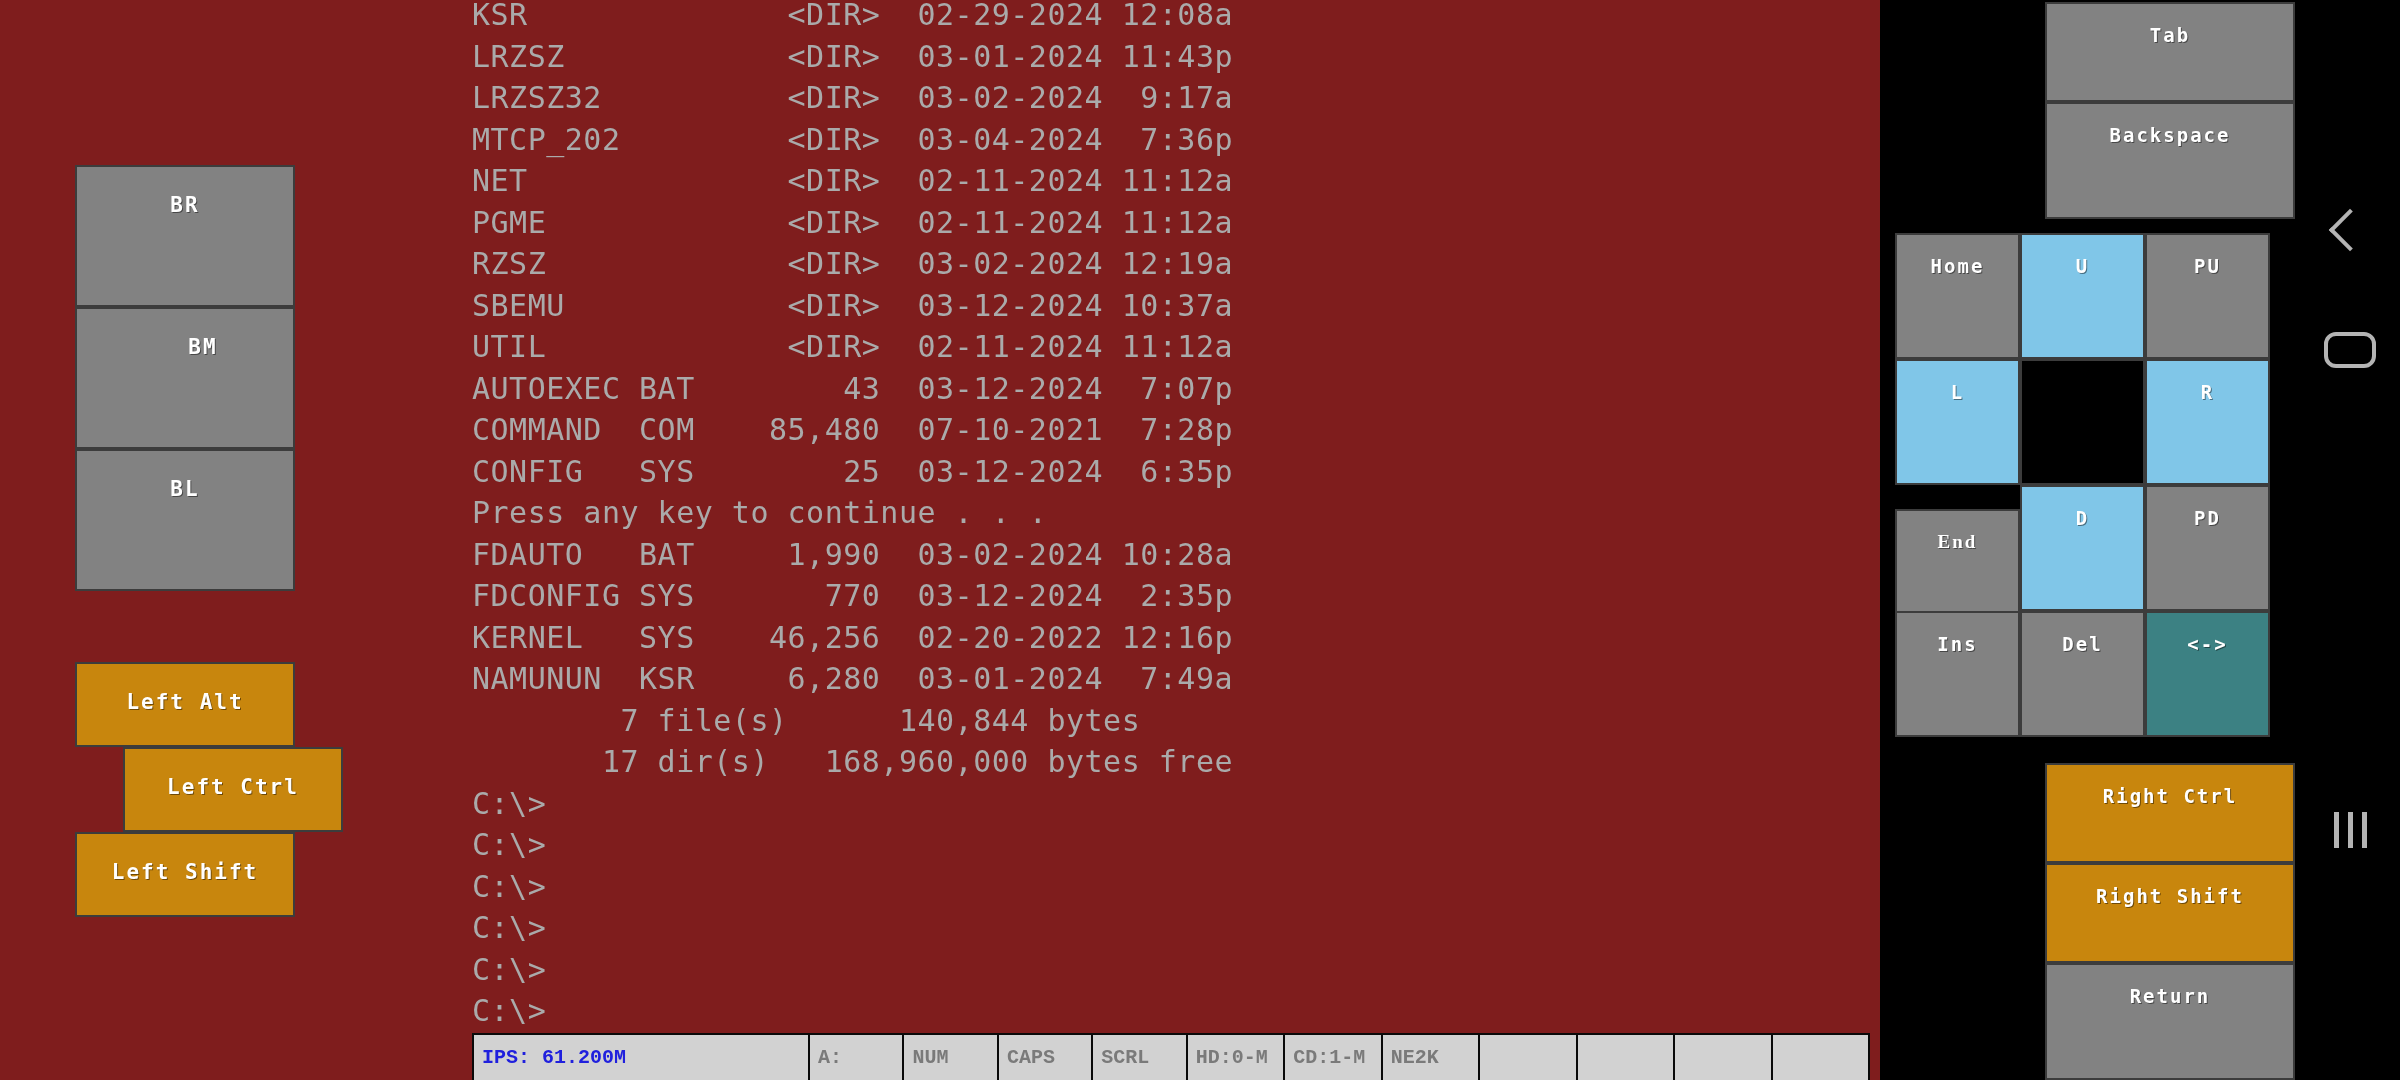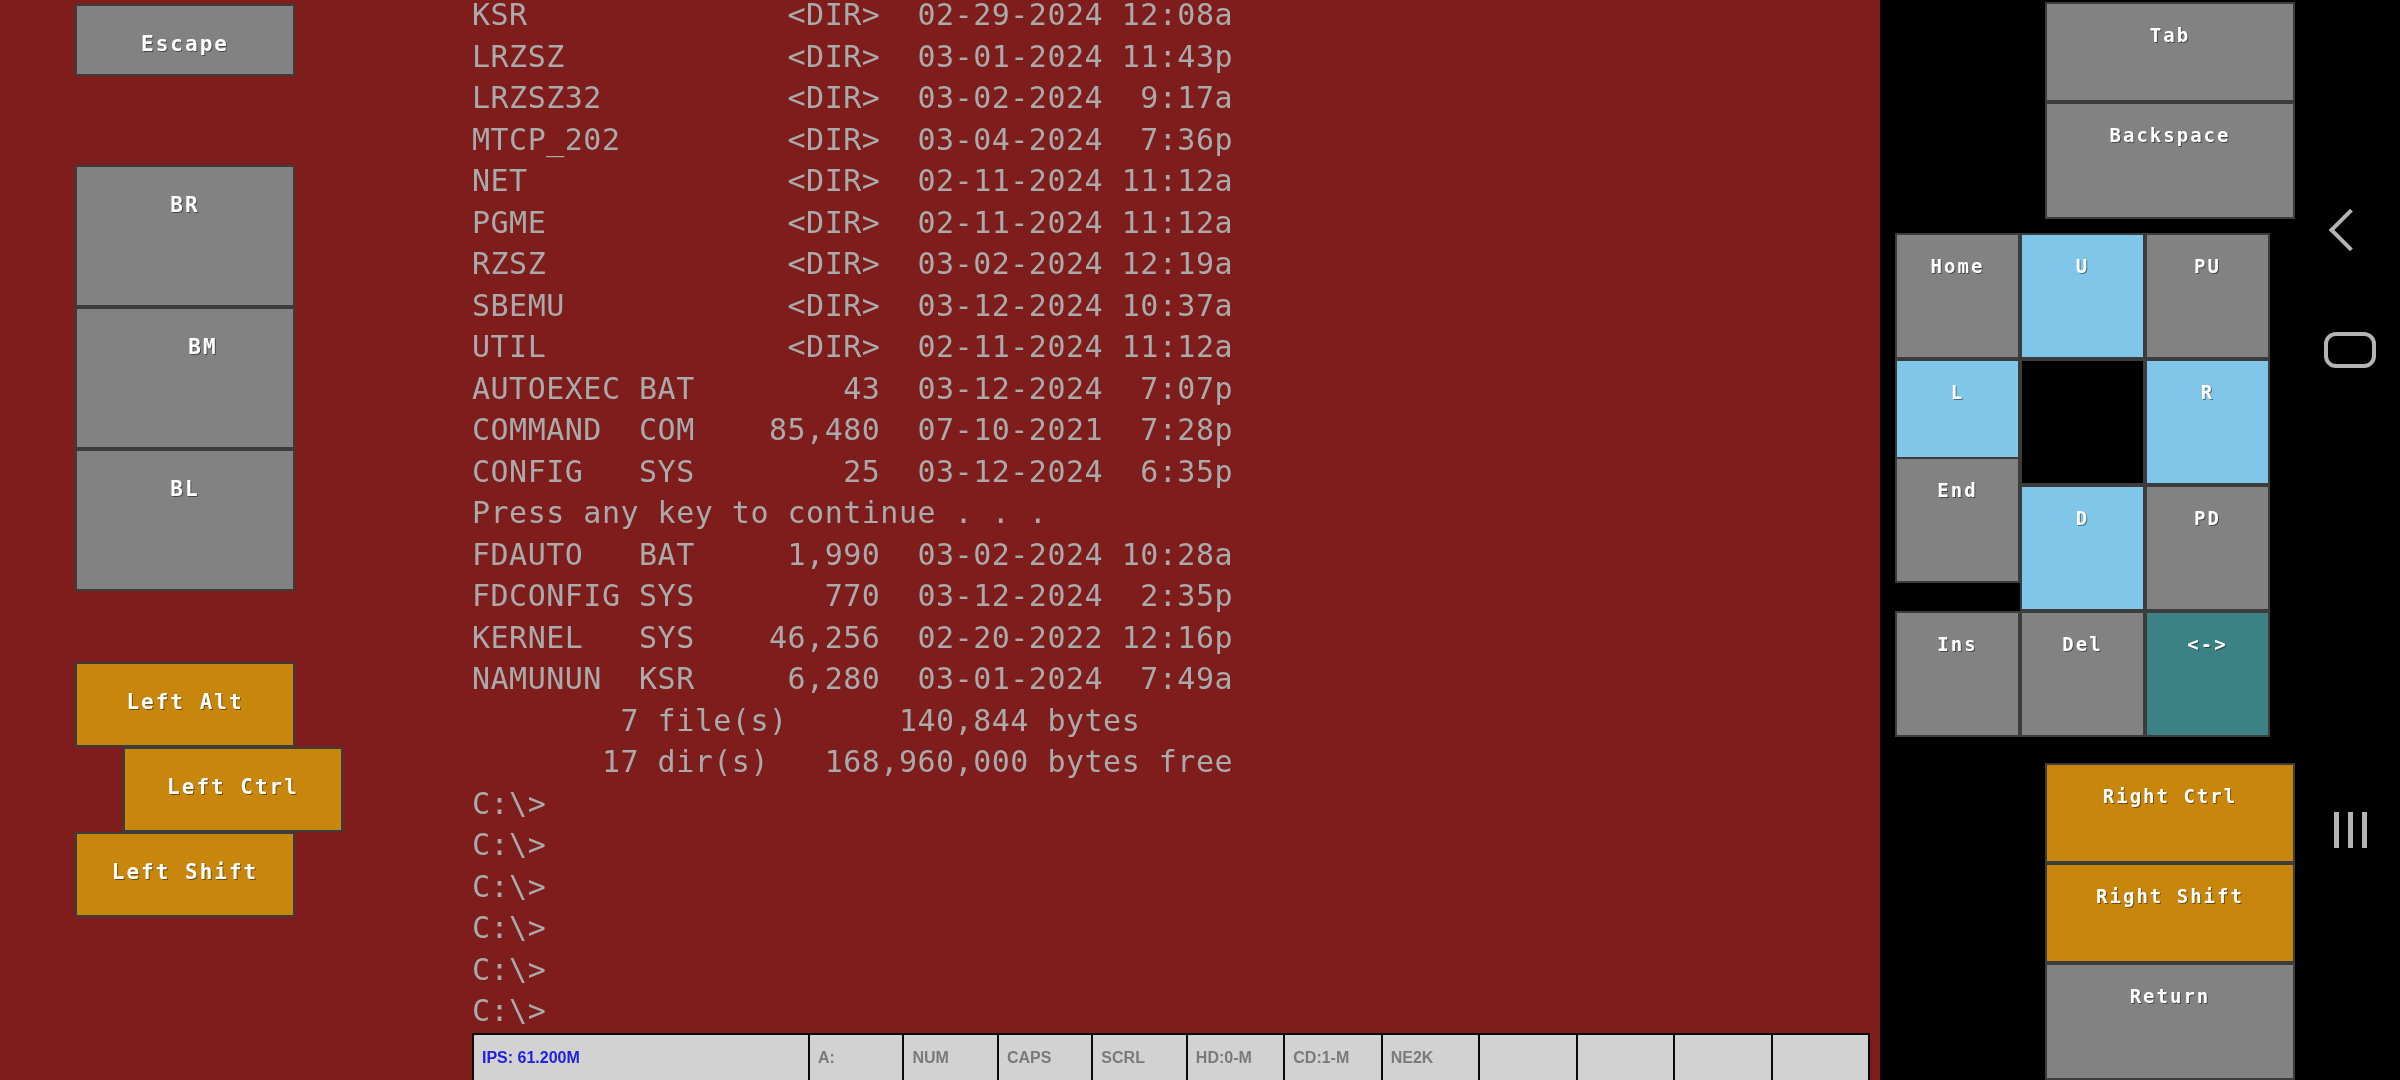--- a/index.html
+++ b/index.html
@@ -103,22 +103,22 @@
     background: #d2d2d2;
     border-top: 2px solid #0a0a0a;
     box-sizing: border-box;
   }
   .sb-cell {
     box-sizing: border-box;
     border-right: 2px solid #0a0a0a;
     display: flex;
     align-items: center;
     padding-left: 8px;
-    font-family: Liberation Sans, sans-serif;
-    font-size: 16px;
+    font-family: Liberation Mono, monospace;
+    font-size: 20px;
     font-weight: bold;
     color: #7a7a7a;
     overflow: hidden;
     white-space: nowrap;
   }
   .sb-cell:first-child { border-left: 2px solid #0a0a0a; }
   .sb-ips { width: 340px; color: #2020dd; }
   .sb-sm  { width: 95px; }
   .sb-md  { width: 98px; }
 
@@ -181,39 +181,38 @@
     <div class="sb-cell sb-md">HD:0-M</div>
     <div class="sb-cell sb-md">CD:1-M</div>
     <div class="sb-cell sb-md">NE2K</div>
     <div class="sb-cell sb-md"></div>
     <div class="sb-cell sb-md"></div>
     <div class="sb-cell sb-md"></div>
     <div class="sb-cell sb-md"></div>
   </div>
 
 <div id="left-keys">
-    <div class="keybtn k-gray" style="top: 4px; height: 72px;">Escape</div>
     <div class="keybtn k-gray" style="top: 165px; height: 142px;">BR</div>
     <div class="keybtn k-gray" style="top: 307px; height: 142px; padding-left: 36px;">BM</div>
     <div class="keybtn k-gray" style="top: 449px; height: 142px;">BL</div>
     <div class="keybtn k-orange" style="top: 662px; height: 85px;">Left Alt</div>
     <div class="keybtn k-orange" style="top: 747px; height: 85px; margin-left: 48px;">Left Ctrl</div>
     <div class="keybtn k-orange" style="top: 832px; height: 85px;">Left Shift</div>
   </div>
 
 <div id="right-keys">
     <div class="rk rk-wide k-gray" style="top: 2px; height: 100px;">Tab</div>
     <div class="rk rk-wide k-gray" style="top: 102px; height: 117px;">Backspace</div>
     <div class="rk rk-pad k-gray" style="left: 0px; top: 233px; height: 126px;">Home</div>
     <div class="rk rk-pad k-blue" style="left: 125px; top: 233px; height: 126px;">U</div>
     <div class="rk rk-pad k-gray" style="left: 250px; top: 233px; height: 126px;">PU</div>
     <div class="rk rk-pad k-blue" style="left: 0px; top: 359px; height: 126px;">L</div>
     <div class="rk rk-pad k-black" style="left: 125px; top: 359px; height: 126px;"></div>
     <div class="rk rk-pad k-blue" style="left: 250px; top: 359px; height: 126px;">R</div>
-    <div class="rk rk-pad k-gray" style="left: 0px; top: 457px; height: 126px;">End</div>
+    <div class="rk rk-pad k-gray" style="left: 0px; top: 509px; height: 126px; font-family: Liberation Serif, serif;">End</div>
     <div class="rk rk-pad k-blue" style="left: 125px; top: 485px; height: 126px;">D</div>
     <div class="rk rk-pad k-gray" style="left: 250px; top: 485px; height: 126px;">PD</div>
     <div class="rk rk-pad k-gray" style="left: 0px; top: 611px; height: 126px;">Ins</div>
     <div class="rk rk-pad k-gray" style="left: 125px; top: 611px; height: 126px;">Del</div>
     <div class="rk rk-pad k-teal" style="left: 250px; top: 611px; height: 126px;">&lt;-&gt;</div>
     <div class="rk rk-wide k-orange" style="top: 763px; height: 100px;">Right Ctrl</div>
     <div class="rk rk-wide k-orange" style="top: 863px; height: 100px;">Right Shift</div>
     <div class="rk rk-wide k-gray" style="top: 963px; height: 117px;">Return</div>
   </div>
 

